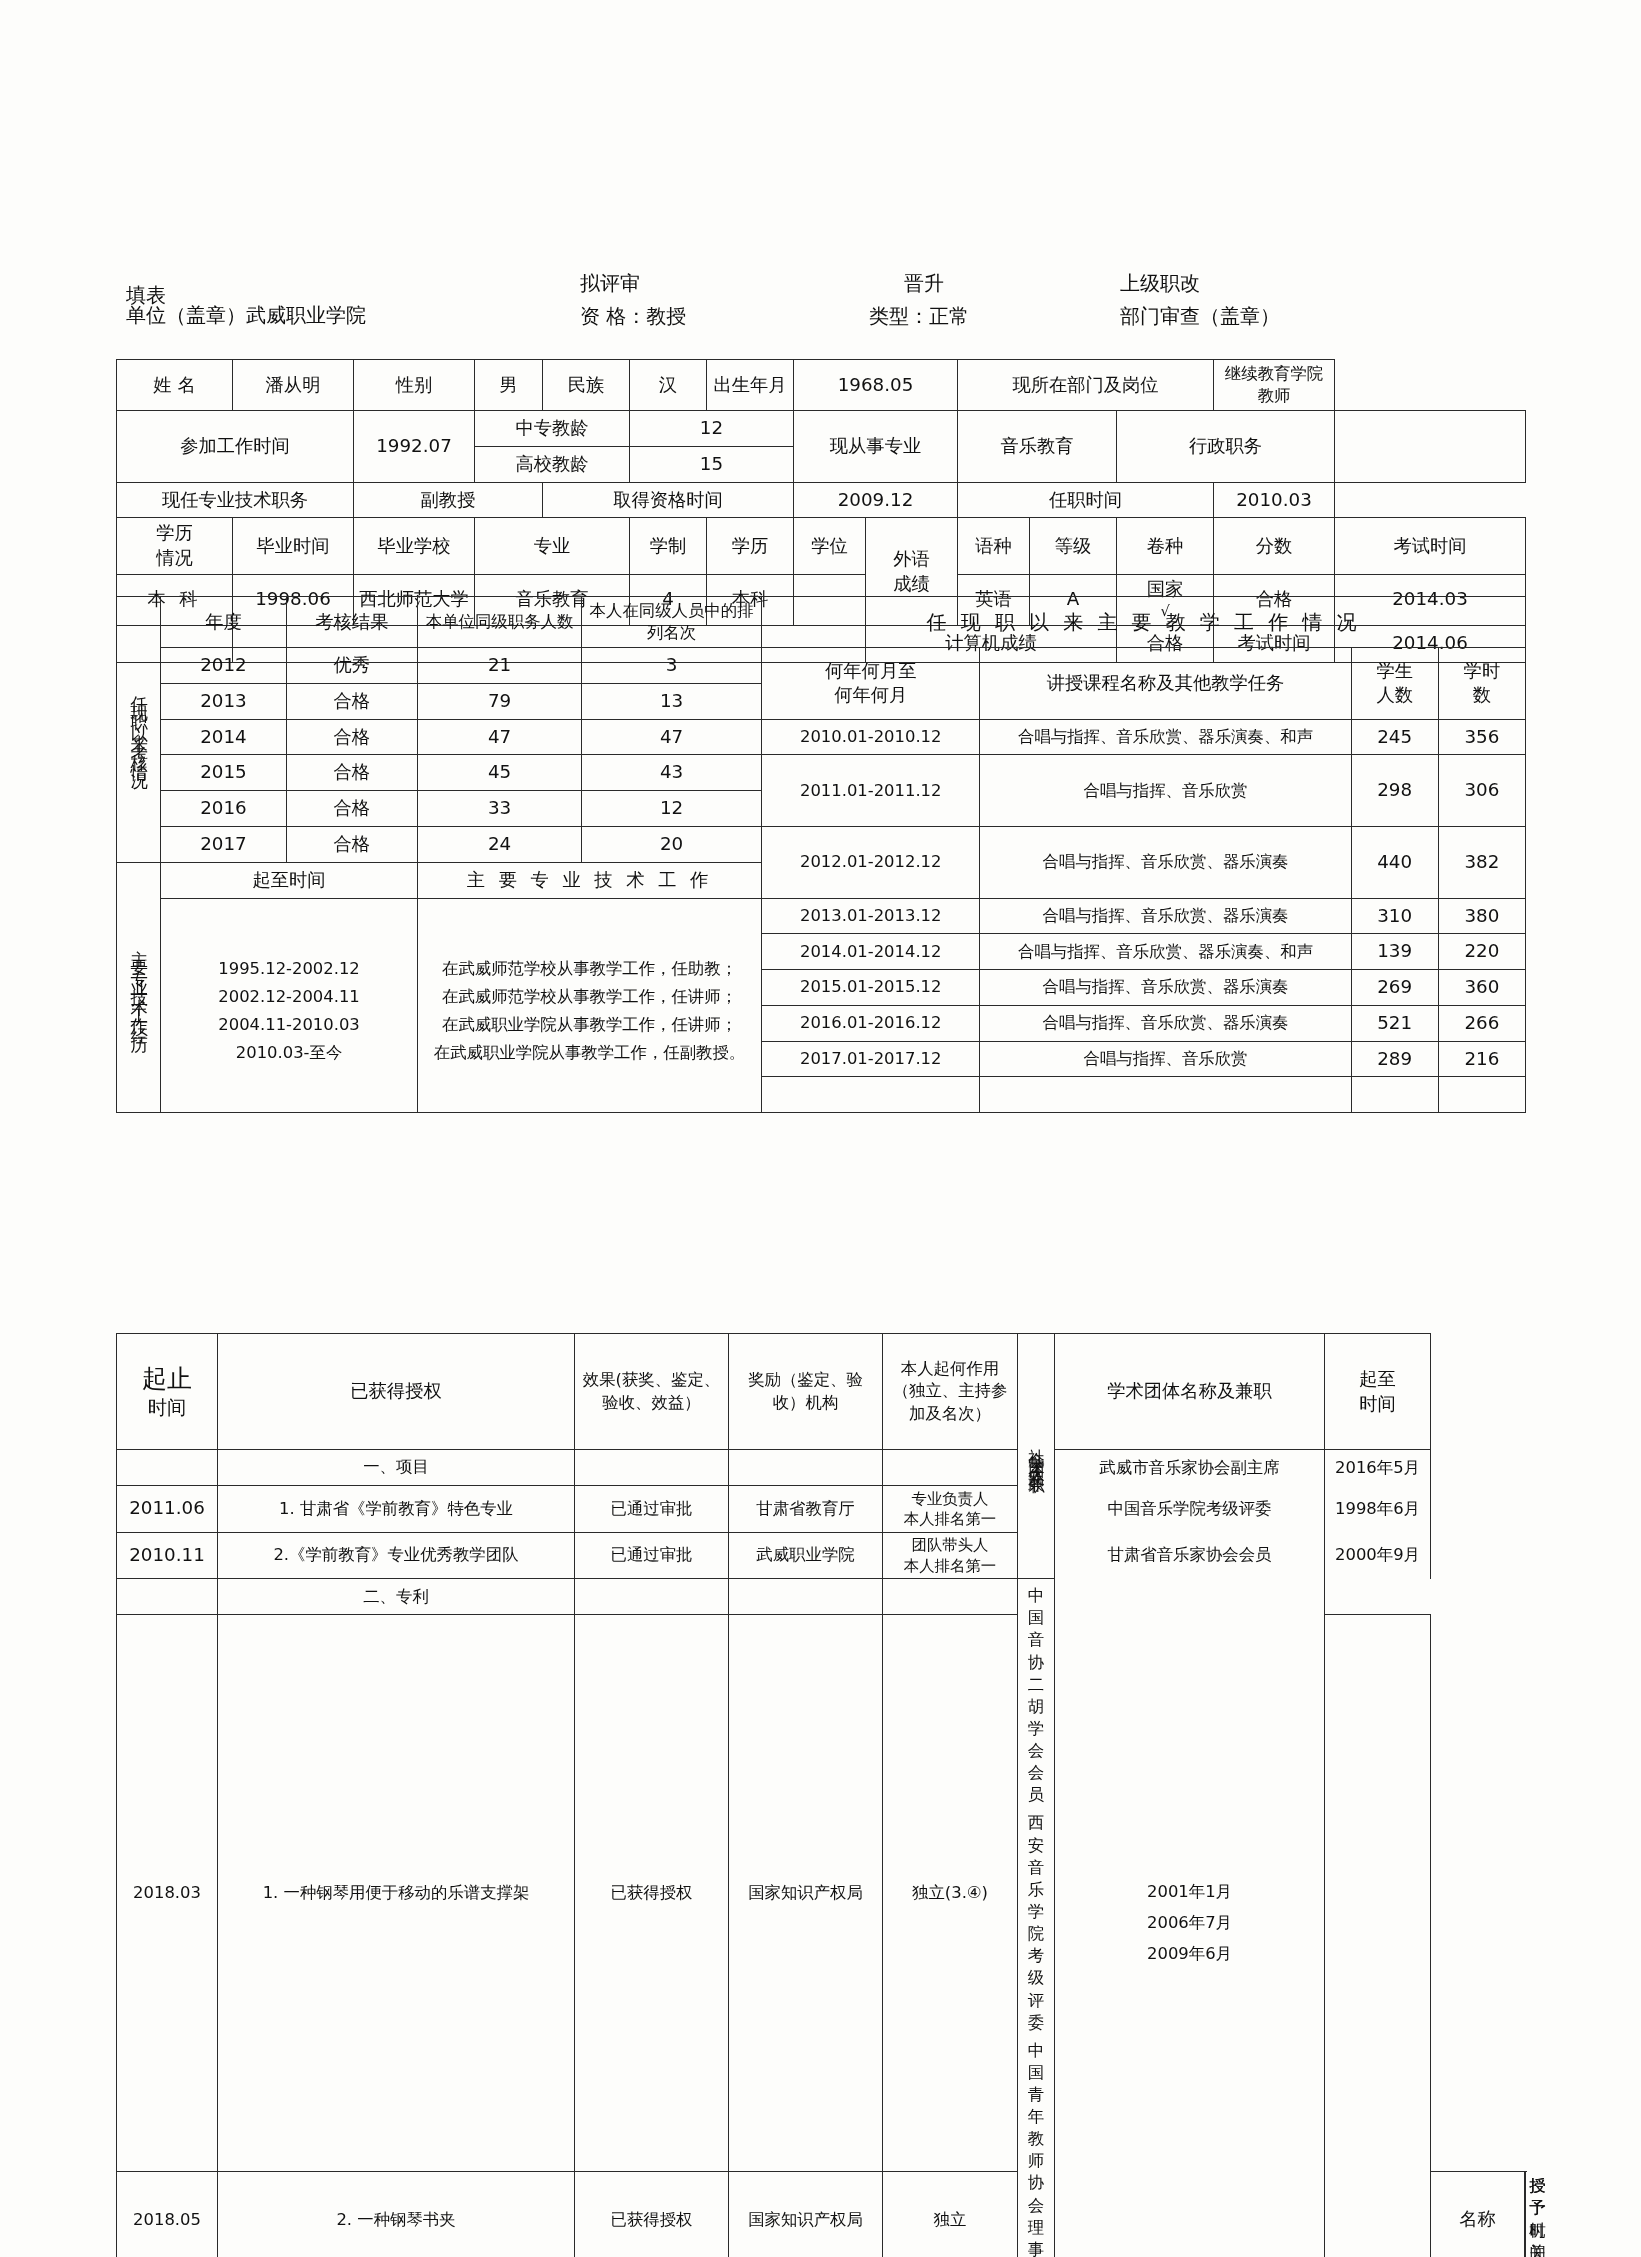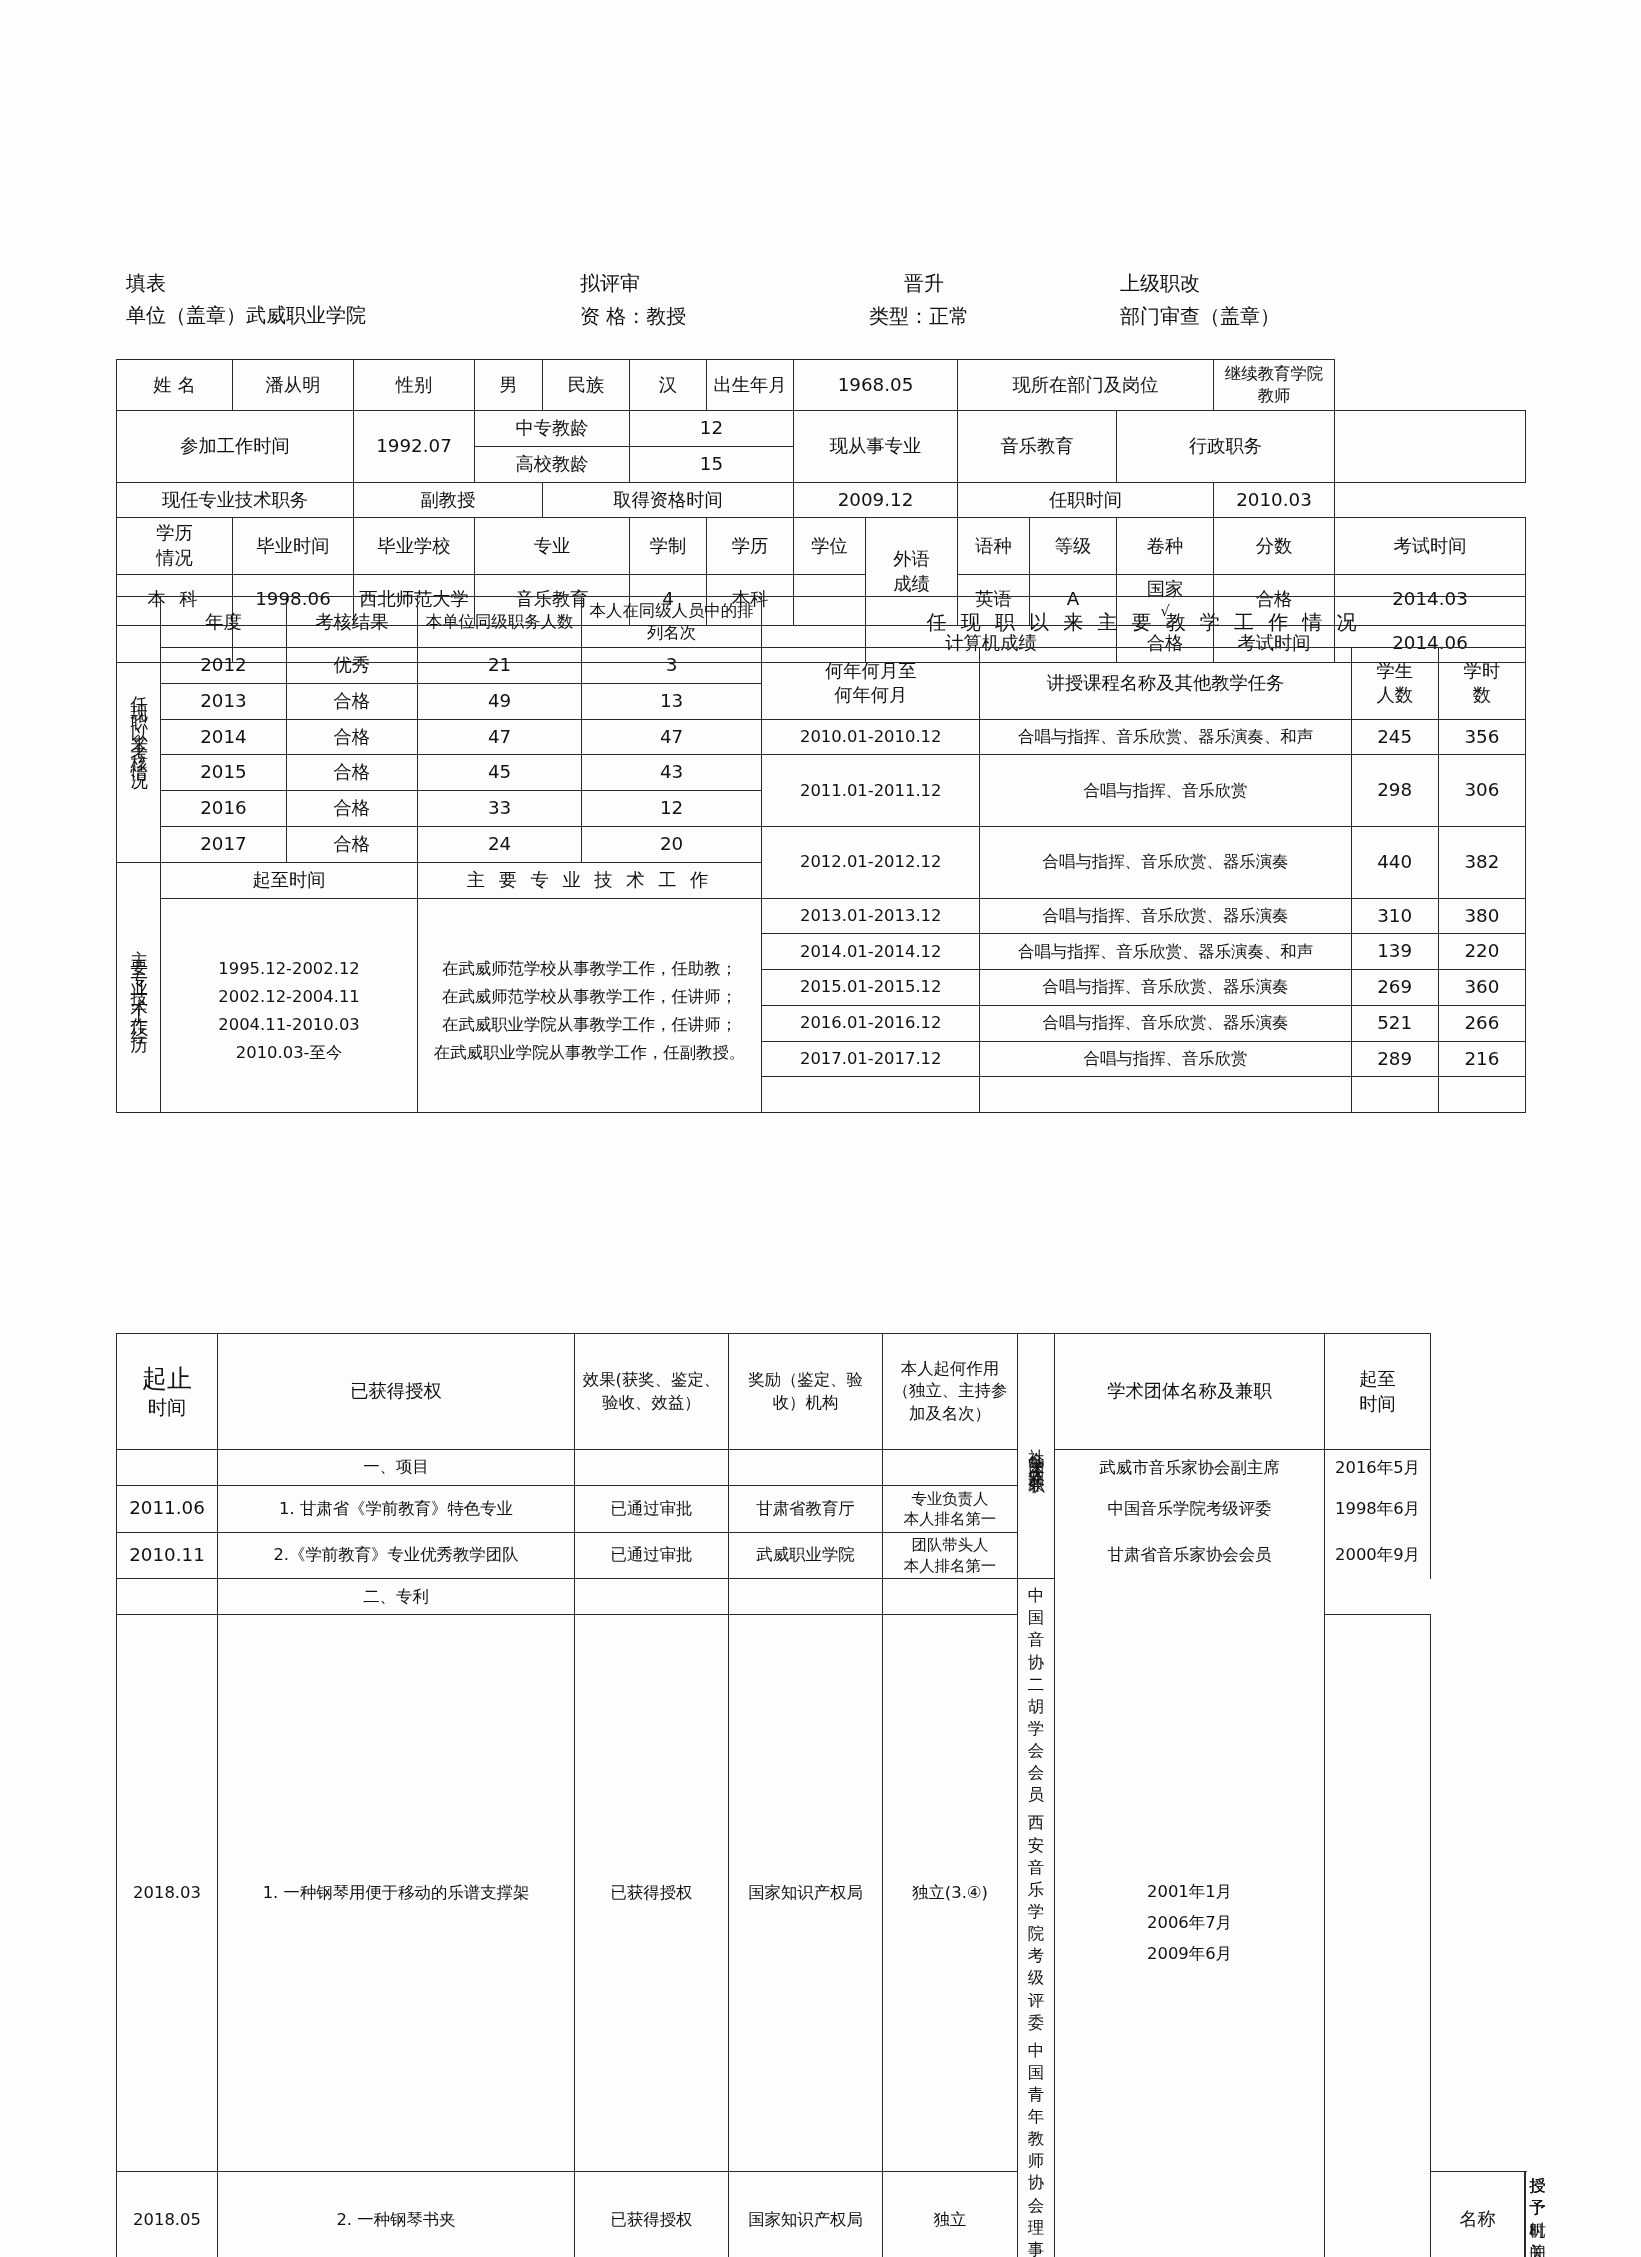--- a/index.html
+++ b/index.html
@@ -64,21 +64,21 @@
   .noBot{border-bottom:none !important;}
   .vtop{vertical-align:top;}
 </style>
 </head>
 <body>
 
 <div class="page">
 
 
   <div class="headrow">
-    <div class="col c1" style="top:0;">填表</div>
+    <div class="col c1" style="top:12px;">填表</div>
     <div class="col c1" style="top:22px;margin-top:10px;">单位（盖章）武威职业学院</div>
     <div class="col c2" style="top:0;">拟评审</div>
     <div class="col c2" style="top:33px;">资  格：教授</div>
     <div class="col c3" style="top:0;margin-left:35px;">晋升</div>
     <div class="col c3" style="top:33px;">类型：正常</div>
     <div class="col c4" style="top:0;font-family:Liberation Mono, monospace;">上级职改</div>
     <div class="col c4" style="top:33px;">部门审查（盖章）</div>
   </div>
 
   <table class="main" style="top:359px;">
@@ -231,21 +231,21 @@
       </td>
       <td rowspan="2" class="tight">
         <div>学时</div>
         <div>数</div>
       </td>
     </tr>
 
     <tr>
       <td>2013</td>
       <td>合格</td>
-      <td>49</td>
+      <td>79</td>
       <td>13</td>
     </tr>
 
     <tr>
       <td>2014</td>
       <td>合格</td>
       <td>47</td>
       <td>47</td>
       <td class="small">2010.01-2010.12</td>
       <td class="small">合唱与指挥、音乐欣赏、器乐演奏、和声</td>

